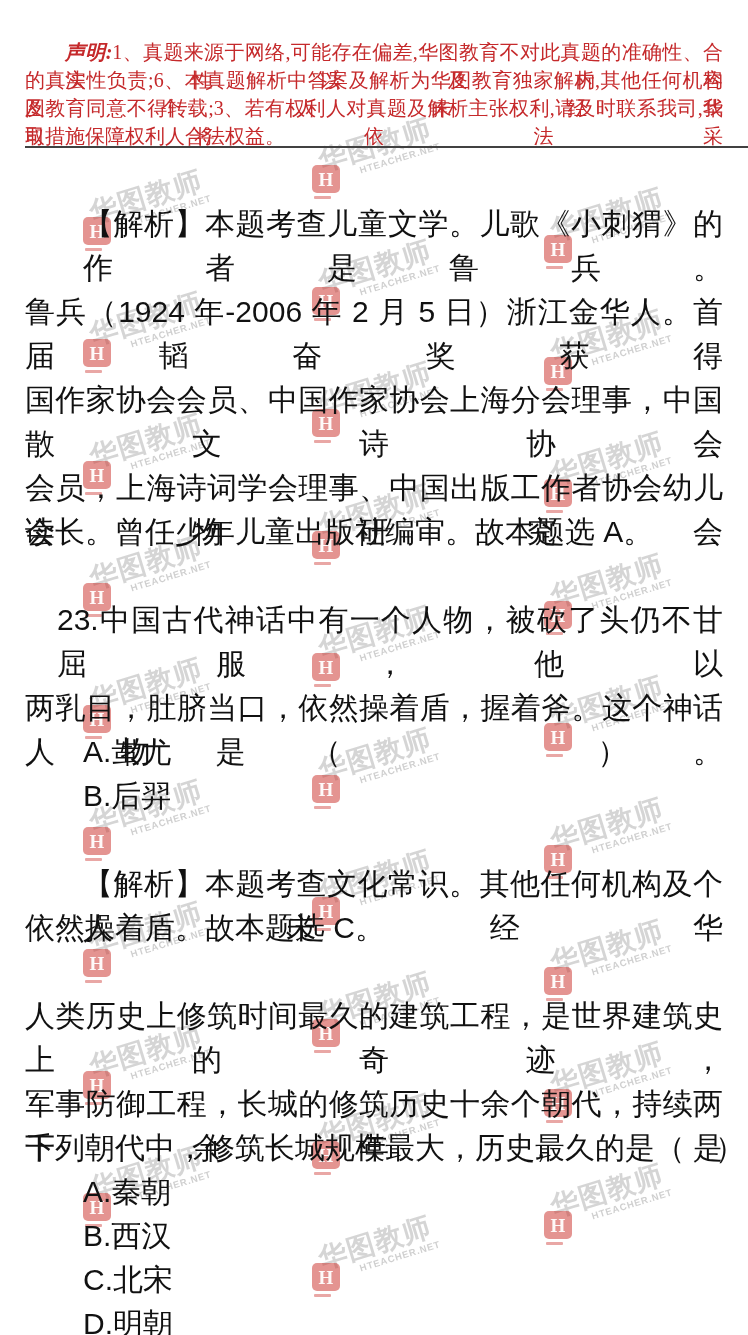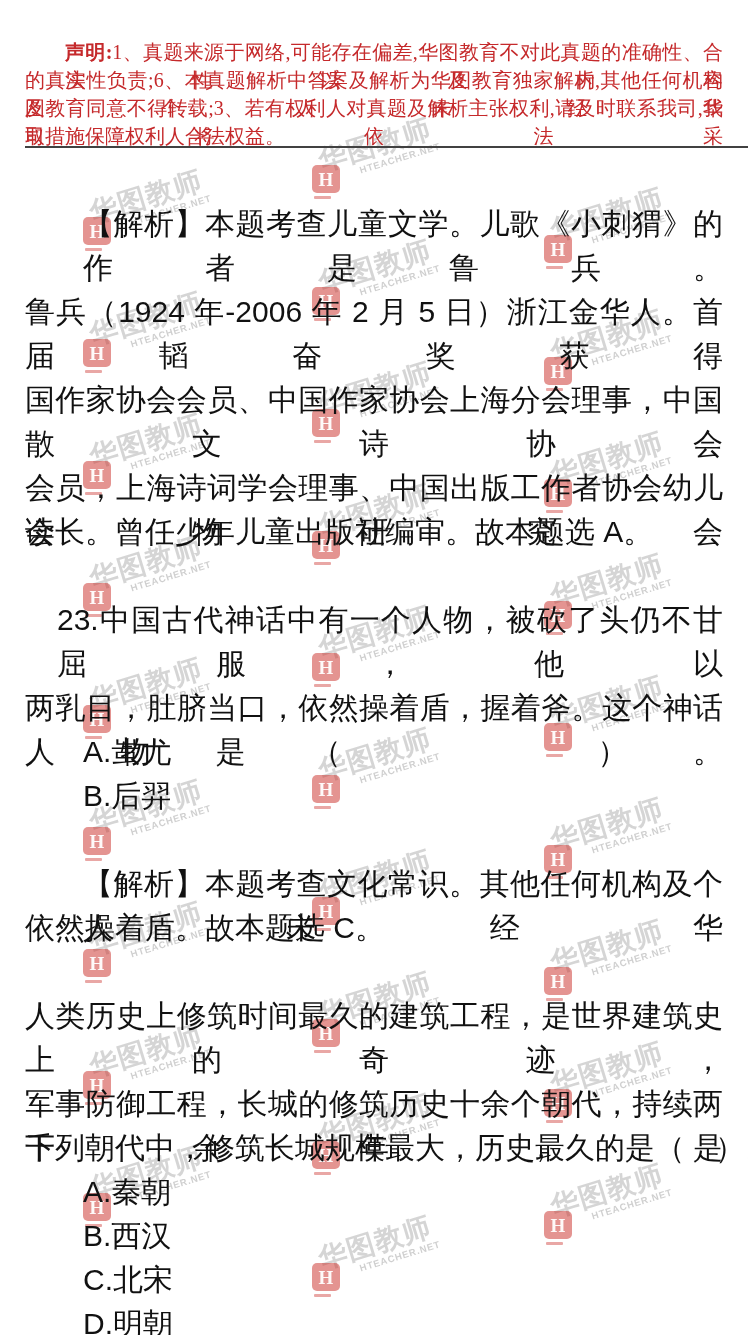--- a/index.html
+++ b/index.html
@@ -36,21 +36,21 @@
   }
   
   .disclaimer{
     position:absolute;top:38px;left:25px;width:698px;z-index:2;
     font-family:"Liberation Serif","DejaVu Serif",serif;
     font-size:20px;line-height:28px;color:#c5292b;
   }
   .dline{height:28px;}
   .dline.fill{text-align:justify;text-align-last:justify;}
   .dline.ind-d{padding-left:40px;}
-  .dline b{font-weight:bold;}
+  .dline b{font-weight:bold;font-style:italic;}
   .rule{position:absolute;top:146px;left:25px;width:723px;height:0;
     border-top:2px solid #414141;z-index:2;}
   
   .docbody{position:absolute;top:158px;left:25px;width:698px;z-index:2;
     color:#111;font-size:30px;}
   .bline{height:44px;line-height:44px;white-space:nowrap;}
   .bline.fill{white-space:normal;text-align:justify;text-align-last:justify;margin-top:44px;}
   .bline.ind1{padding-left:32px;}
   .bline.ind2{padding-left:58px;}
 </style>

